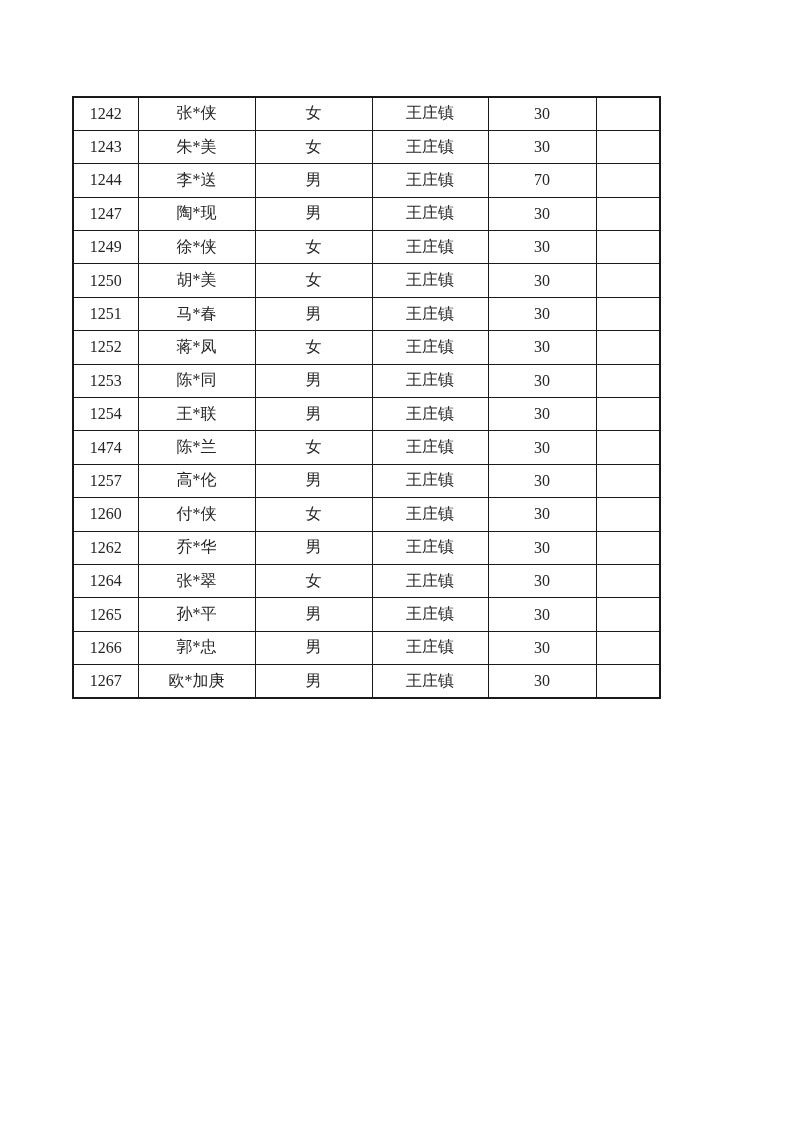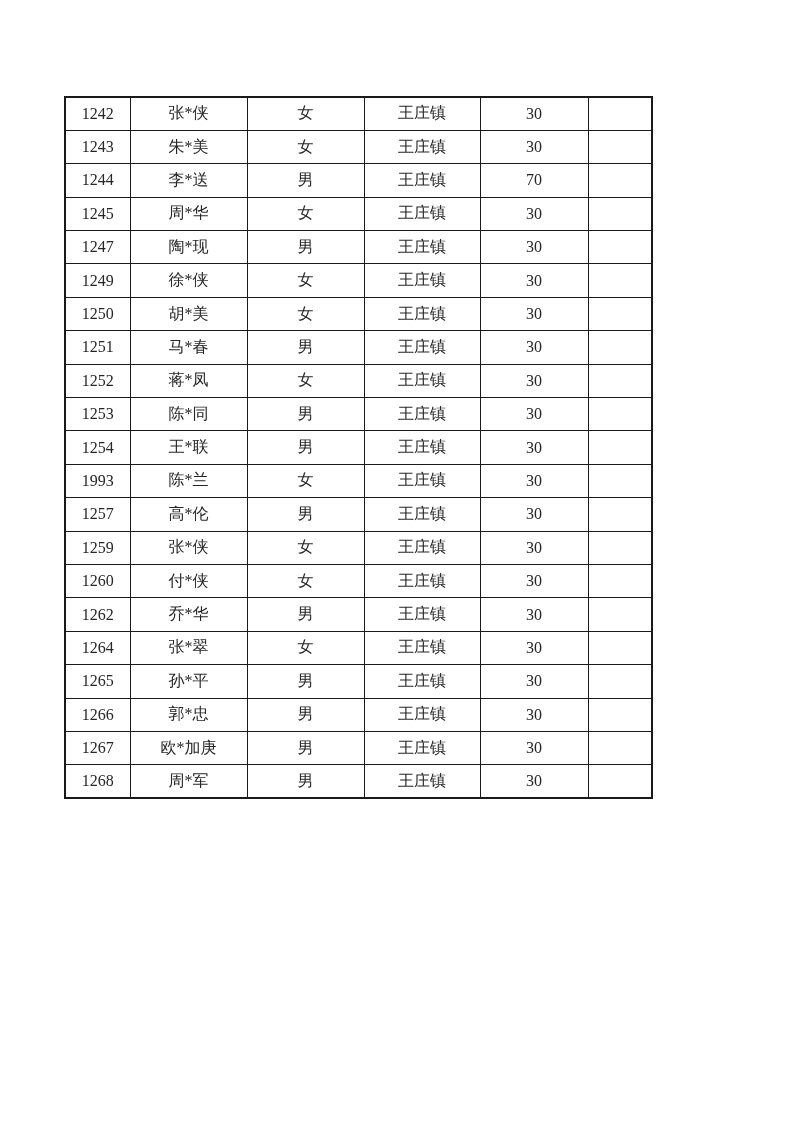--- a/index.html
+++ b/index.html
@@ -14,21 +14,21 @@
   }
   .page {
     position: relative;
     width: 793px;
     height: 1122px;
     background: #ffffff;
     overflow: hidden;
   }
   .data-table {
     position: absolute;
-    left: 64px;
+    left: 72px;
     top: 96px;
     width: 587px;
     border-collapse: collapse;
     table-layout: fixed;
     border: 2px solid #1a1a1a;
   }
   .data-table tr {
     height: 33.4px;
   }
   .data-table td {
@@ -76,28 +76,20 @@
 
   <tr>
     <td>1244</td>
     <td>李*送</td>
     <td>男</td>
     <td>王庄镇</td>
     <td>70</td>
     <td></td>
   </tr>
 
-  <tr>
-    <td>1245</td>
-    <td>周*华</td>
-    <td>女</td>
-    <td>王庄镇</td>
-    <td>30</td>
-    <td></td>
-  </tr>
 
 
   <tr>
     <td>1247</td>
     <td>陶*现</td>
     <td>男</td>
     <td>王庄镇</td>
     <td>30</td>
     <td></td>
   </tr>
@@ -151,47 +143,39 @@
   <tr>
     <td>1254</td>
     <td>王*联</td>
     <td>男</td>
     <td>王庄镇</td>
     <td>30</td>
     <td></td>
   </tr>
 
   <tr>
-    <td>1993</td>
+    <td>1474</td>
     <td>陈*兰</td>
     <td>女</td>
     <td>王庄镇</td>
     <td>30</td>
     <td></td>
   </tr>
 
 
   <tr>
     <td>1257</td>
     <td>高*伦</td>
     <td>男</td>
     <td>王庄镇</td>
     <td>30</td>
     <td></td>
   </tr>
 
 
-  <tr>
-    <td>1259</td>
-    <td>张*侠</td>
-    <td>女</td>
-    <td>王庄镇</td>
-    <td>30</td>
-    <td></td>
-  </tr>
 
   <tr>
     <td>1260</td>
     <td>付*侠</td>
     <td>女</td>
     <td>王庄镇</td>
     <td>30</td>
     <td></td>
   </tr>
 
@@ -235,23 +219,15 @@
 
   <tr>
     <td>1267</td>
     <td>欧*加庚</td>
     <td>男</td>
     <td>王庄镇</td>
     <td>30</td>
     <td></td>
   </tr>
 
-  <tr>
-    <td>1268</td>
-    <td>周*军</td>
-    <td>男</td>
-    <td>王庄镇</td>
-    <td>30</td>
-    <td></td>
-  </tr>
 </tbody>
   </table>
 </div>
 
 </body></html>

